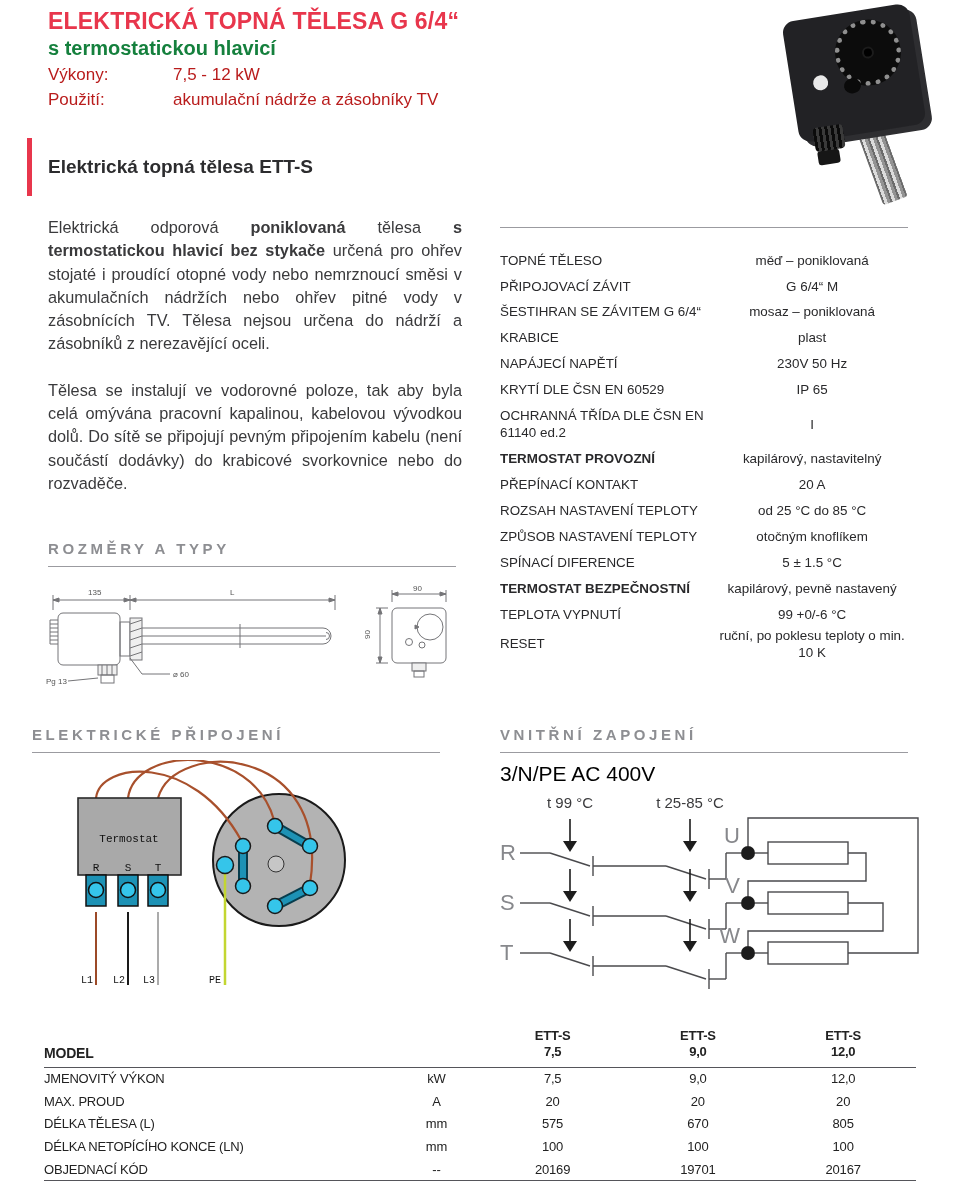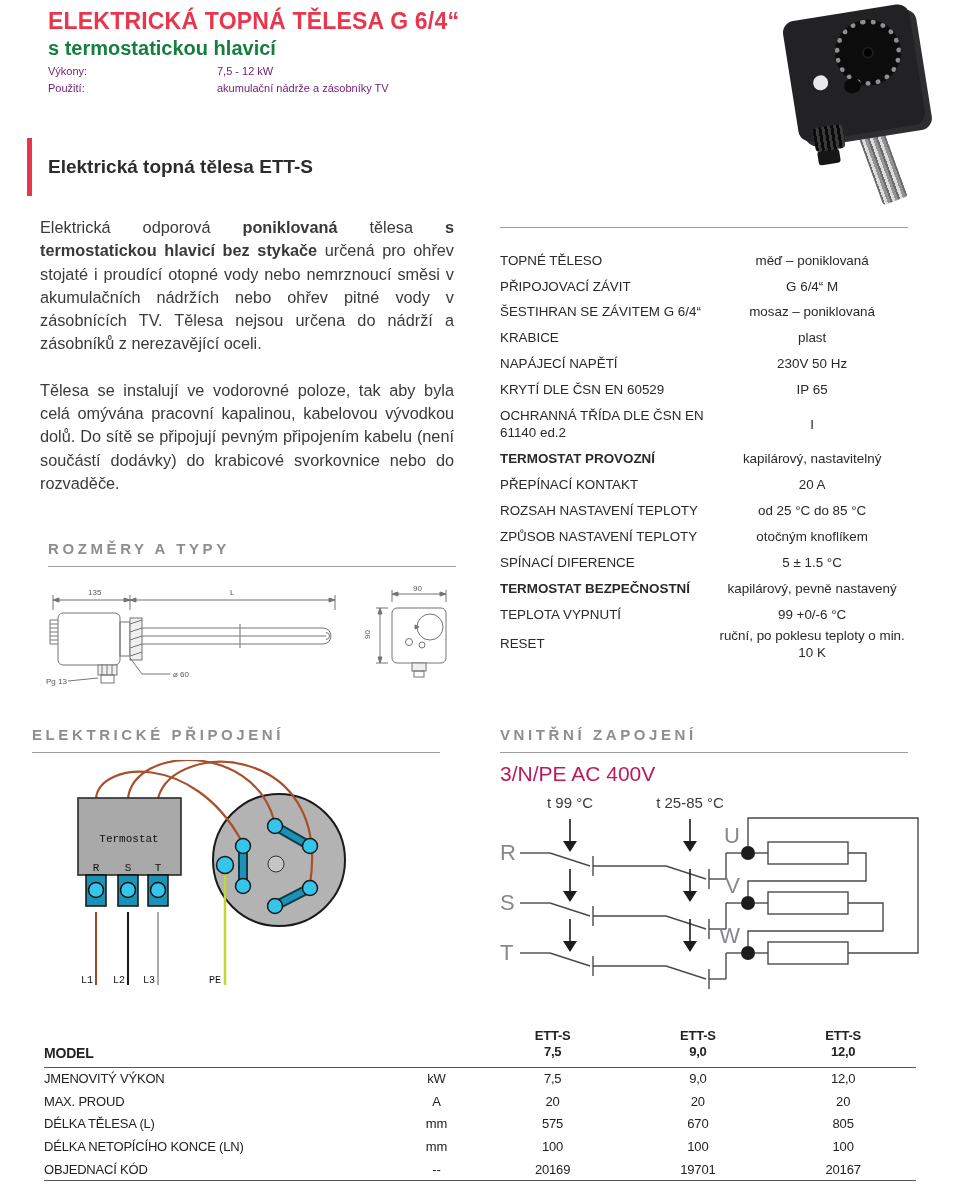--- a/index.html
+++ b/index.html
@@ -4,63 +4,63 @@
 <style>
   html,body{margin:0;padding:0;}
   body{
     width:953px;height:1188px;position:relative;background:#ffffff;
     font-family:"Liberation Sans",sans-serif;color:#3a3a3c;overflow:hidden;
   }
   
   .hdr{position:absolute;left:48px;top:8px;width:700px;}
   .hdr-title{font-size:23px;font-weight:800;color:#e8364c;letter-spacing:.2px;}
   .hdr-sub{font-size:20px;font-weight:700;color:#15803d;margin-top:2px;}
-  .spec-line{display:flex;font-size:11px;color:#701a75;margin-top:5px;gap:44px;}
+  .spec-line{display:flex;font-size:17px;color:#b91c1c;margin-top:5px;}
   .spec-label{width:125px;}
   
   .photo{position:absolute;left:772px;top:4px;width:178px;height:192px;}
   .p-rod{position:absolute;left:92px;top:92px;width:26px;height:108px;
     background:repeating-linear-gradient(90deg,#6b6b6b 0 2px,#dcdcdc 2px 5px,#939393 5px 8px);
     transform:rotate(-20deg);border-radius:3px;}
   .p-box{position:absolute;left:18px;top:8px;width:128px;height:122px;background:#222225;
     border-radius:12px;transform:rotate(-9deg);box-shadow:6px 6px 0 #2e2e31;}
   .p-dial{position:absolute;right:14px;top:10px;width:56px;height:56px;border-radius:50%;
     background:#0c0c0c;border:5px dotted #8f8f8f;}
   .p-dial-dot{position:absolute;left:24px;top:24px;width:8px;height:8px;border-radius:50%;background:#000;
     box-shadow:0 0 0 2px #1c1c1c;}
   .p-btn-white{position:absolute;left:22px;top:58px;width:15px;height:15px;border-radius:50%;background:#e9e9e9;}
   .p-btn-dark{position:absolute;left:52px;top:66px;width:17px;height:15px;border-radius:50%;background:#0a0a0a;}
   .p-gland{position:absolute;left:42px;top:122px;width:30px;height:24px;
     background:repeating-linear-gradient(90deg,#0b0b0b 0 3px,#3a3a3a 3px 6px);border-radius:4px;transform:rotate(-9deg);}
   .p-gland2{position:absolute;left:46px;top:146px;width:22px;height:14px;background:#161616;border-radius:3px;transform:rotate(-9deg);}
   
   .red-bar{position:absolute;left:27px;top:138px;width:5px;height:58px;background:#e8364c;}
   .intro-h{position:absolute;left:48px;top:156px;font-size:19px;font-weight:700;color:#2c2c2e;}
-  .para-col{position:absolute;left:40px;top:216px;width:414px;font-size:16.3px;line-height:1.43;
+  .para-col{position:absolute;left:48px;top:216px;width:414px;font-size:16.3px;line-height:1.43;
     text-align:justify;color:#3a3a3c;}
   .para-col p{margin:0 0 23px 0;}
   .b{font-weight:700;}
   
   .sec-head{font-size:15px;font-weight:700;letter-spacing:.24em;color:#8d8e92;}
   .sec-rule{border:none;border-top:1.5px solid #9b9ba0;margin:9px 0 0 0;}
   
   .tech{position:absolute;left:500px;top:218px;width:408px;}
   .tech-rows{margin-top:20px;}
   .t-row{display:flex;align-items:center;}
   .t-label{width:53%;font-size:13.4px;color:#29292b;line-height:1.25;padding:4.6px 0;}
   .t-value{width:47%;text-align:center;font-size:13.4px;color:#29292b;line-height:1.25;}
   
   .dims{position:absolute;left:48px;top:540px;width:408px;}
   .dims-svg{position:absolute;left:40px;top:582px;}
   
   .elec{position:absolute;left:32px;top:726px;width:408px;}
   .elec-svg{position:absolute;left:40px;top:760px;}
   
   .circ{position:absolute;left:500px;top:726px;width:408px;}
-  .circ-sys{position:absolute;left:500px;top:762px;font-size:21px;color:#be185d;}
+  .circ-sys{position:absolute;left:500px;top:762px;font-size:21px;color:#000000;}
   .circ-svg{position:absolute;left:498px;top:793px;}
   
   .models{position:absolute;left:44px;top:1028px;width:872px;font-size:13px;color:#222;letter-spacing:-.2px;}
   .m-grid{display:grid;grid-template-columns:40% 10% 16.66% 16.66% 16.66%;}
   .m-head{align-items:end;padding-bottom:6px;border-bottom:1.5px solid #55555a;}
   .m-model{font-weight:700;font-size:14px;align-self:end;}
   .m-colh{font-weight:700;text-align:center;line-height:1.25;}
   .m-row{align-items:center;height:22.6px;border-bottom:0 solid transparent;}
   .m-label{text-align:left;}
   .m-c{text-align:center;}

